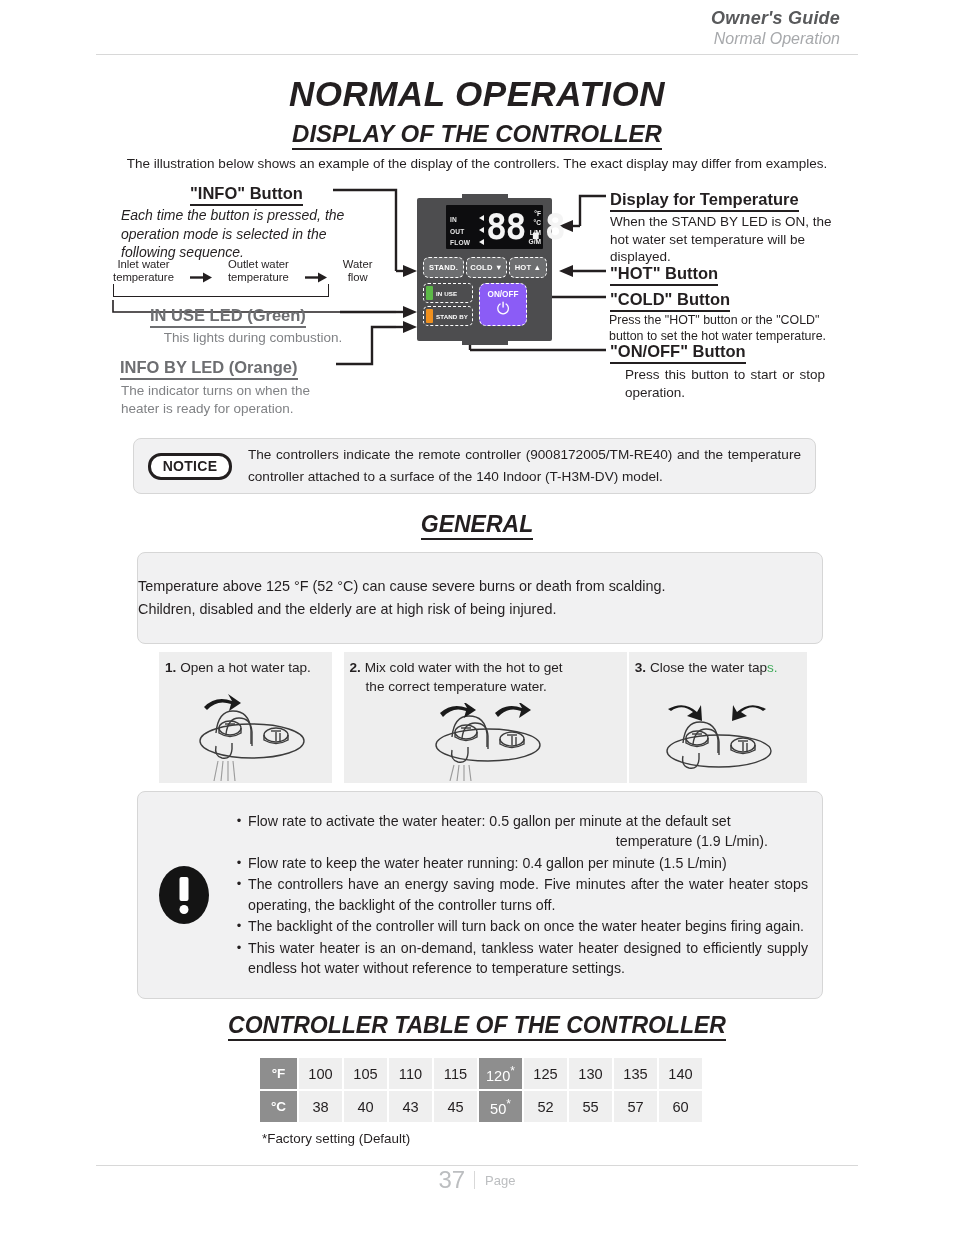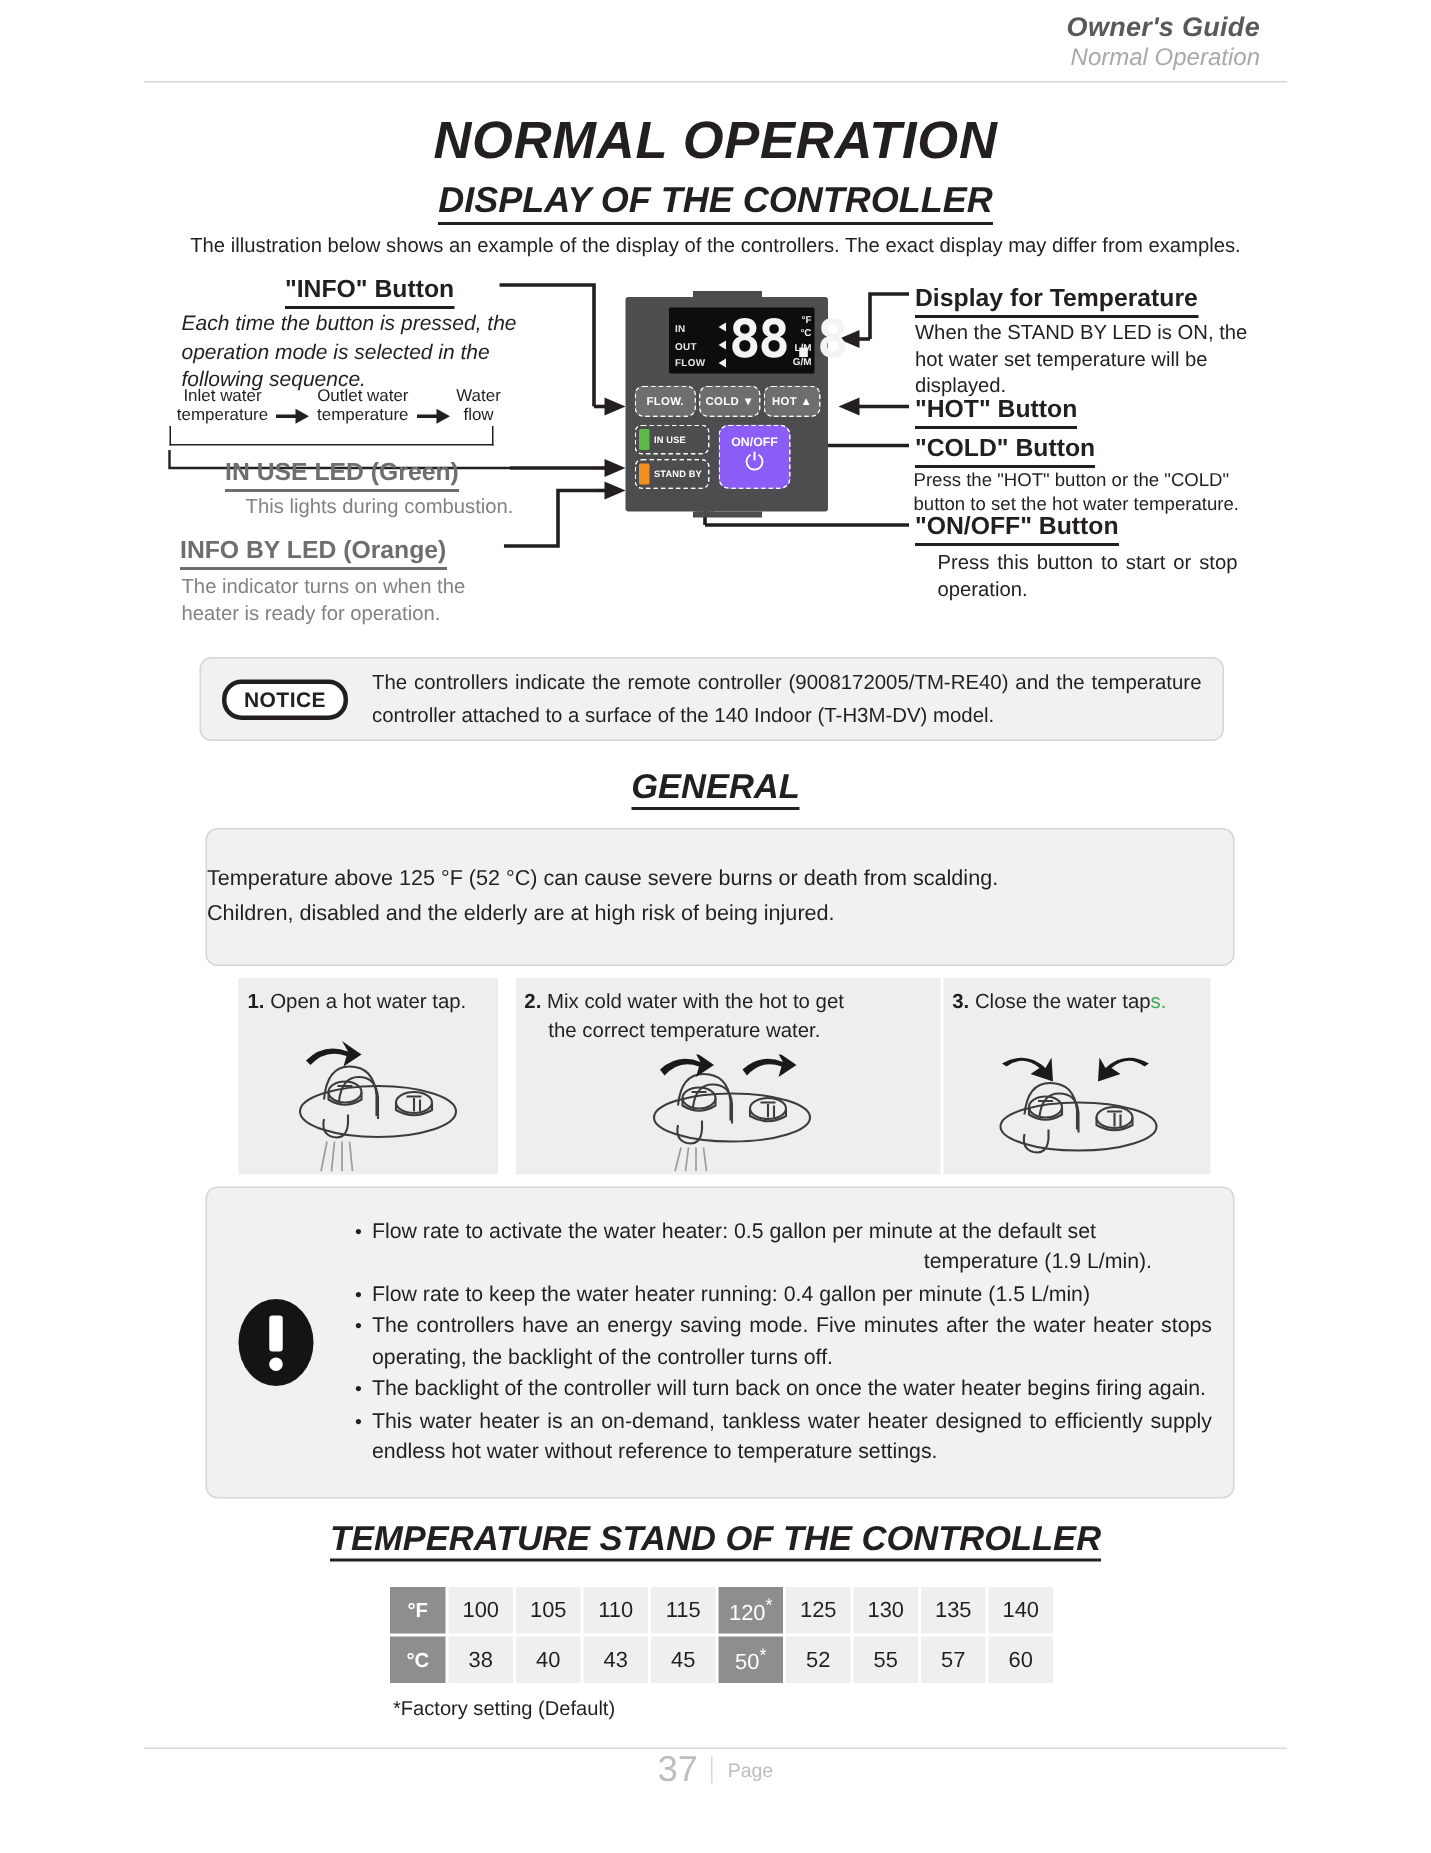--- a/index.html
+++ b/index.html
@@ -98,21 +98,21 @@
   .ann { position: absolute; }
   .ann-h { font-size: 16.5px; font-weight: bold; display: inline-block; border-bottom: 2px solid #231f20; padding-bottom: 1px; }
   .ann-h.gray { color: #6d6e71; border-bottom-color: #6d6e71; }
   .ann-b { font-size: 13.5px; line-height: 17.5px; margin-top: 2px; }
   .ann-b.gray { color: #808285; }
   .ann-b.small { font-size: 12.4px; line-height: 15.5px; }
 
   #info-head { left: 190px; top: 184px; }
   #info-body { left: 121px; top: 206px; width: 225px; font-size: 14px; line-height: 18.5px; font-style: italic; }
   #seq { left: 113px; top: 258px; width: 225px; }
-  .seq-row { display: flex; align-items: center; font-size: 11.3px; line-height: 13px; }
+  .seq-row { display: flex; align-items: center; font-size: 11.3px; line-height: 13px; gap: 16px; }
   .seq-item { text-align: center; }
   .seq-arrow { width: 22px; height: 26px; display: flex; align-items: flex-end; justify-content: center; padding-bottom: 1px; }
   .seq-arrow svg { display: block; }
   .seq-loop { position: relative; height: 14px; margin-top: -1px; }
   .seq-loop .lw {
     position: absolute; left: 0; right: 9px; bottom: 0; height: 13px;
     border-left: 1.6px solid #231f20; border-right: 1.6px solid #231f20; border-bottom: 1.6px solid #231f20;
   }
 
   #inuse-head { left: 150px; top: 306px; }
@@ -293,21 +293,21 @@
     <div class="lcd-digits">88.8</div>
     <div class="lcd-units">
       <div>°F</div>
       <div>°C</div>
       <div>L/M</div>
       <div>G/M</div>
     </div>
   </div>
 
   <div class="btn-row">
-    <div class="pbtn pbtn-info">FLOW.</div>
+    <div class="pbtn pbtn-info">STAND.</div>
     <div class="pbtn pbtn-cold">COLD ▼</div>
     <div class="pbtn pbtn-hot">HOT ▲</div>
   </div>
 
   <div class="led-box led-inuse">
     <span class="led-chip green"></span>
     <span class="led-text">IN USE</span>
   </div>
   <div class="led-box led-standby">
     <span class="led-chip orange"></span>
@@ -514,21 +514,21 @@
       <div class="ib-text">The backlight of the controller will turn back on once the water heater begins firing again.</div>
     </div>
     <div class="ib-item">
       <div class="ib-bullet">•</div>
       <div class="ib-text">This water heater is an on-demand, tankless water heater designed to efficiently supply endless hot water without reference to temperature settings.</div>
     </div>
   </div>
 </div>
 
 <div class="title-table">
-  <span>TEMPERATURE STAND OF THE CONTROLLER</span>
+  <span>CONTROLLER TABLE OF THE CONTROLLER</span>
 </div>
 
 <table class="ttable">
   <tbody>
       <tr>
     <td class="hdr">°F</td>
     <td>100</td>
     <td>105</td>
     <td>110</td>
     <td>115</td>

